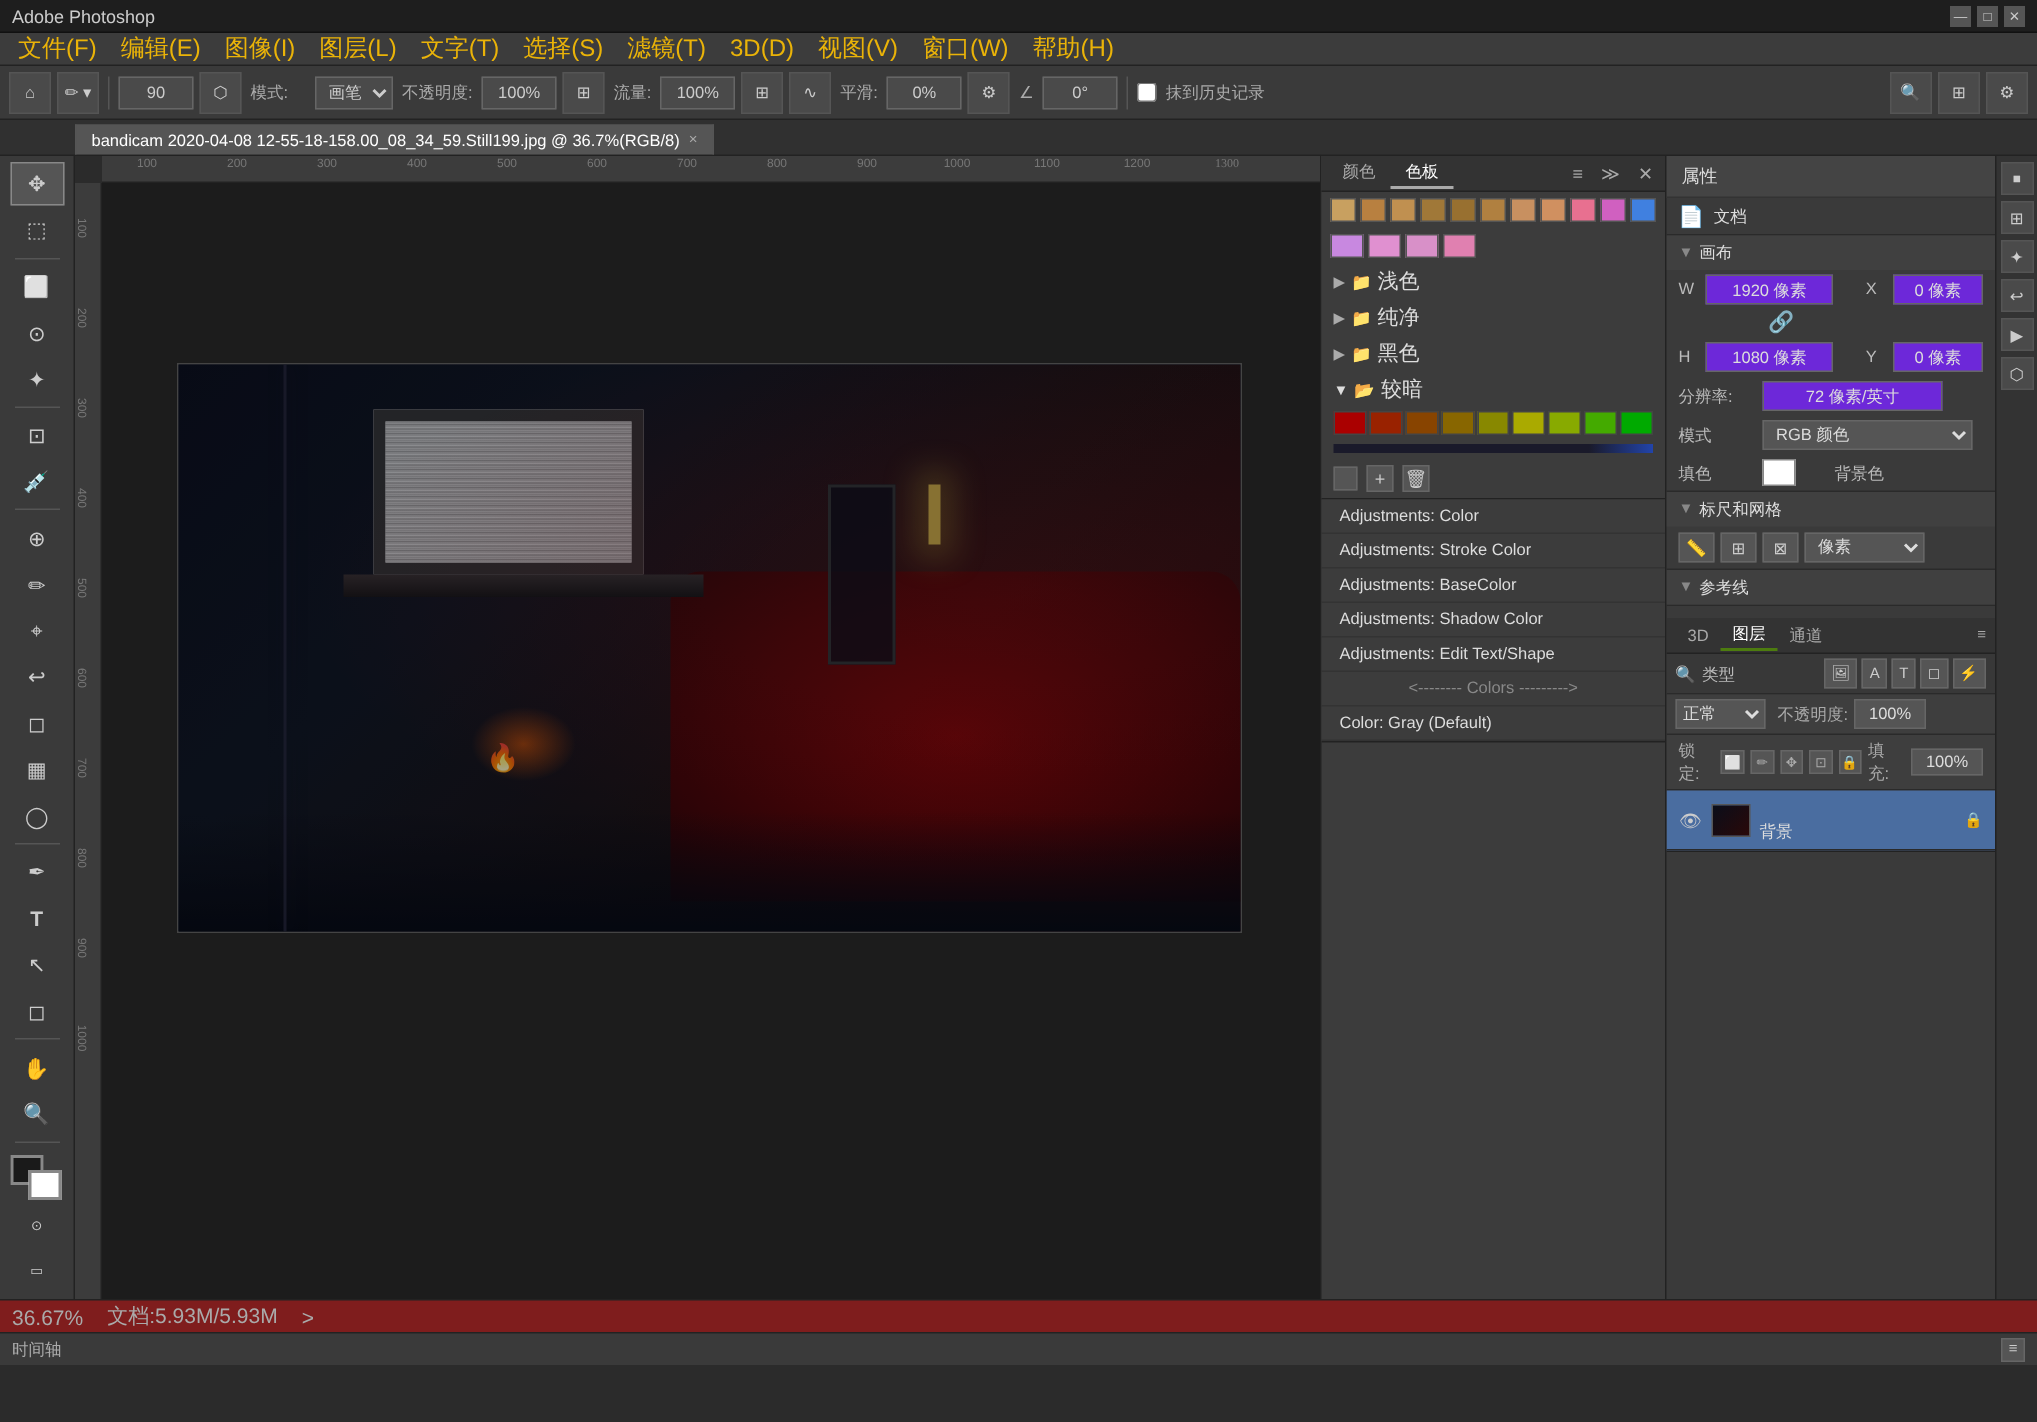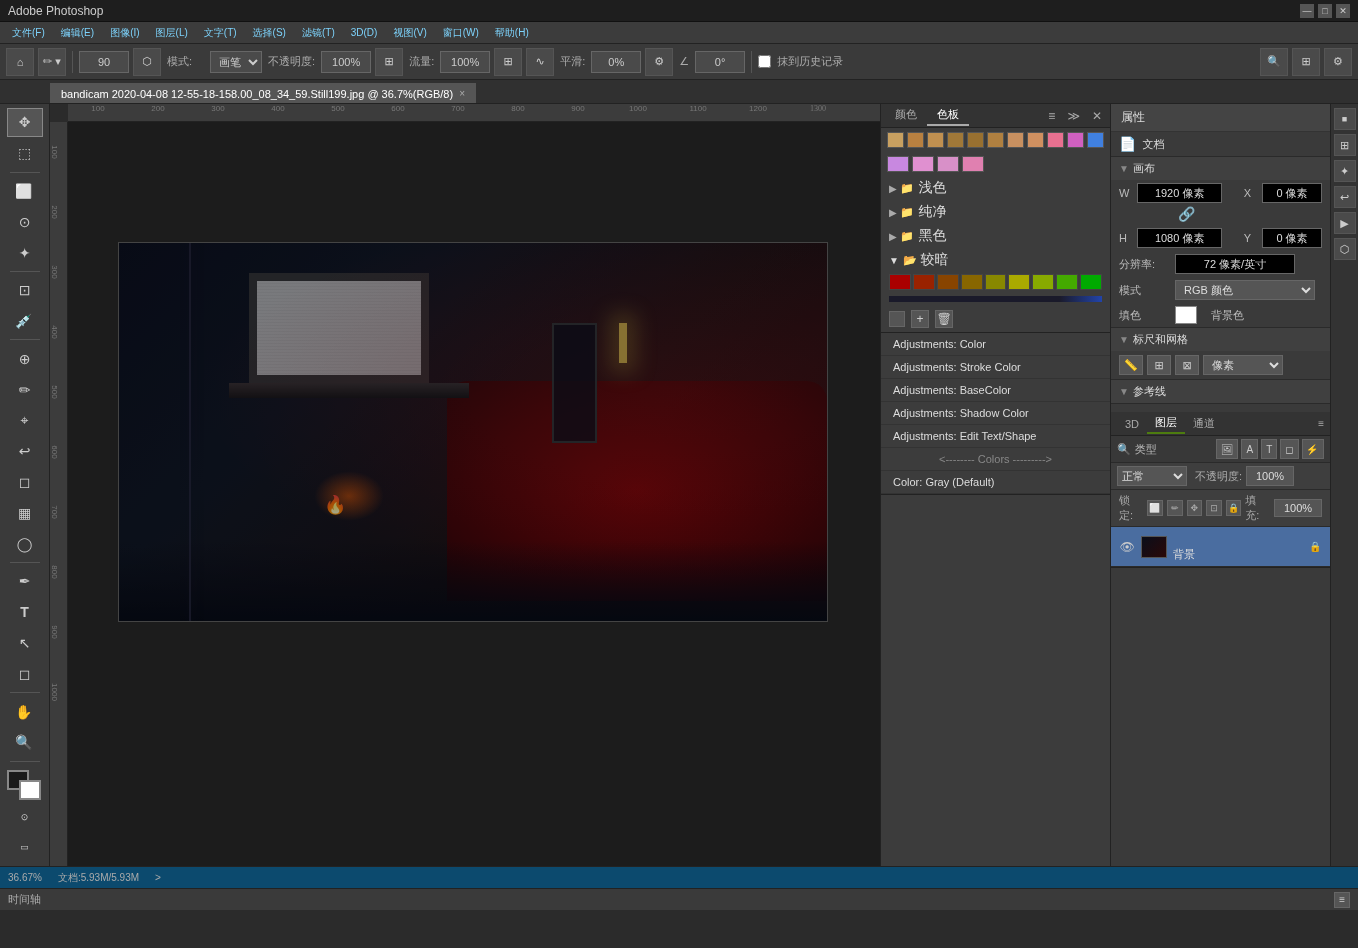--- a/index.html
+++ b/index.html
@@ -36,22 +36,22 @@
     #menu-bar {
       height: 22px;
       background: #3c3c3c;
       display: flex;
       align-items: center;
       padding: 0 4px;
       border-bottom: 1px solid #222;
     }
     .menu-item {
       padding: 12px 8px;
-      color: #7dd3fc;
-      font-size: 10px;
+      color: #eab308;
+      font-size: 16px;
       cursor: pointer;
     }
 
     
     #tool-bar {
       height: 36px;
       background: #3a3a3a;
       display: flex;
       align-items: center;
       padding: 0 6px;
@@ -285,25 +285,25 @@
       width: 22px; height: 22px;
       background: #4a4a4a;
       border: 1px solid #555;
       display: flex; align-items: center; justify-content: center;
       font-size: 11px; cursor: pointer; color: #ccc;
     }
 
     
     #status-bar {
       height: 22px;
-      background: #0c4a6e;
+      background: #7f1d1d;
       border-top: 1px solid #222;
       display: flex; align-items: center;
       padding: 0 8px; gap: 16px;
-      font-size: 10px; color: #aaa;
+      font-size: 14px; color: #aaa;
     }
 
     
     #timeline-bar {
       height: 22px;
       background: #3a3a3a;
       border-top: 1px solid #222;
       display: flex; align-items: center;
       padding: 0 8px; gap: 8px;
       font-size: 11px; color: #aaa;
@@ -331,21 +331,21 @@
       font-size: 11px; color: #ddd;
       background: #404040; cursor: pointer;
     }
     .arrow-icon { color: #888; font-size: 10px; }
     .props-right-row {
       display: flex; align-items: center;
       padding: 3px 8px; gap: 6px;
     }
     .props-lbl { font-size: 11px; color: #bbb; width: 20px; }
     .props-val {
-      background: #000000; border: 1px solid #666;
+      background: #6d28d9; border: 1px solid #666;
       color: #ddd; font-size: 11px;
       height: 20px; width: 85px;
       padding: 0 4px; text-align: center;
     }
     .dropdown-select {
       background: #555; border: 1px solid #666;
       color: #ddd; font-size: 11px;
       height: 20px; width: 140px;
       padding: 0 4px;
     }
@@ -376,21 +376,21 @@
     .layer-tab.active { color: #fff; border-bottom: 2px solid #4d7c0f; }
     .layer-tool-btn {
       height: 20px; padding: 0 4px;
       background: #555; border: 1px solid #666;
       color: #ccc; font-size: 10px; cursor: pointer;
       display: flex; align-items: center;
     }
     .layer-mode-select {
       background: #555; border: 1px solid #666;
       color: #ddd; font-size: 11px;
-      height: 20px; width: 70px;
+      height: 20px; width: 60px;
     }
     .layer-lock-row {
       display: flex; align-items: center;
       padding: 3px 8px; gap: 4px;
       background: #3e3e3e; border-bottom: 1px solid #2a2a2a;
       font-size: 11px; color: #aaa;
     }
     .lock-btn {
       width: 16px; height: 16px;
       background: #555; border: 1px solid #666;
@@ -757,21 +757,21 @@
       <div class="props-right-row">
         <span style="font-size:11px; color:#bbb; min-width:50px;">模式</span>
         <select class="dropdown-select">
           <option>RGB 颜色</option>
         </select>
       </div>
 
       <div class="props-right-row">
         <span style="font-size:11px; color:#bbb; min-width:50px;">填色</span>
         <div style="width:22px;height:18px;background:#fff;border:1px solid #888;cursor:pointer;"></div>
-        <span style="font-size:11px; color:#bbb; margin-left:8px;">背景色</span>
+        <span style="font-size:11px; color:#bbb; margin-left:20px;">背景色</span>
       </div>
     </div>
 
     <div class="props-right-section">
       <div class="props-right-section-title">
         <span class="arrow-icon">▼</span>
         <span>标尺和网格</span>
       </div>
       <div class="icon-row">
         <div class="icon-btn">📏</div>

